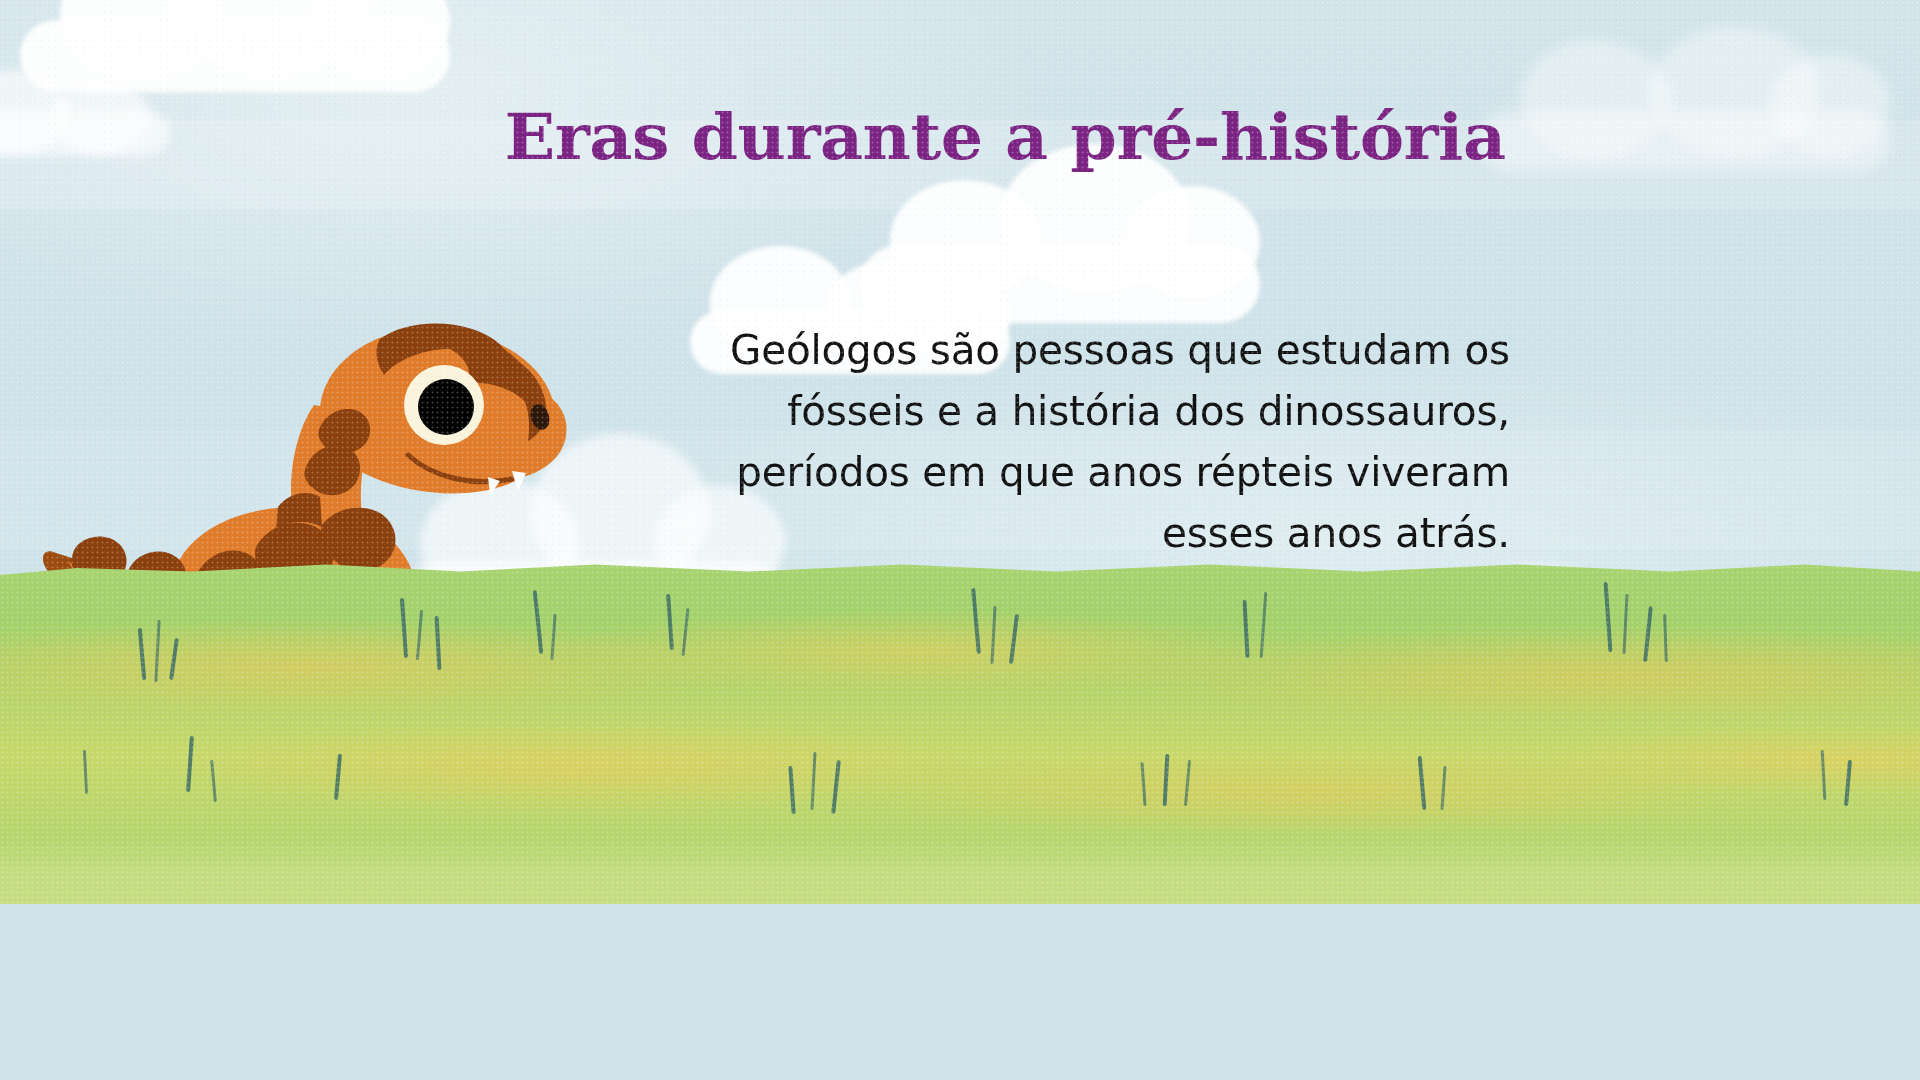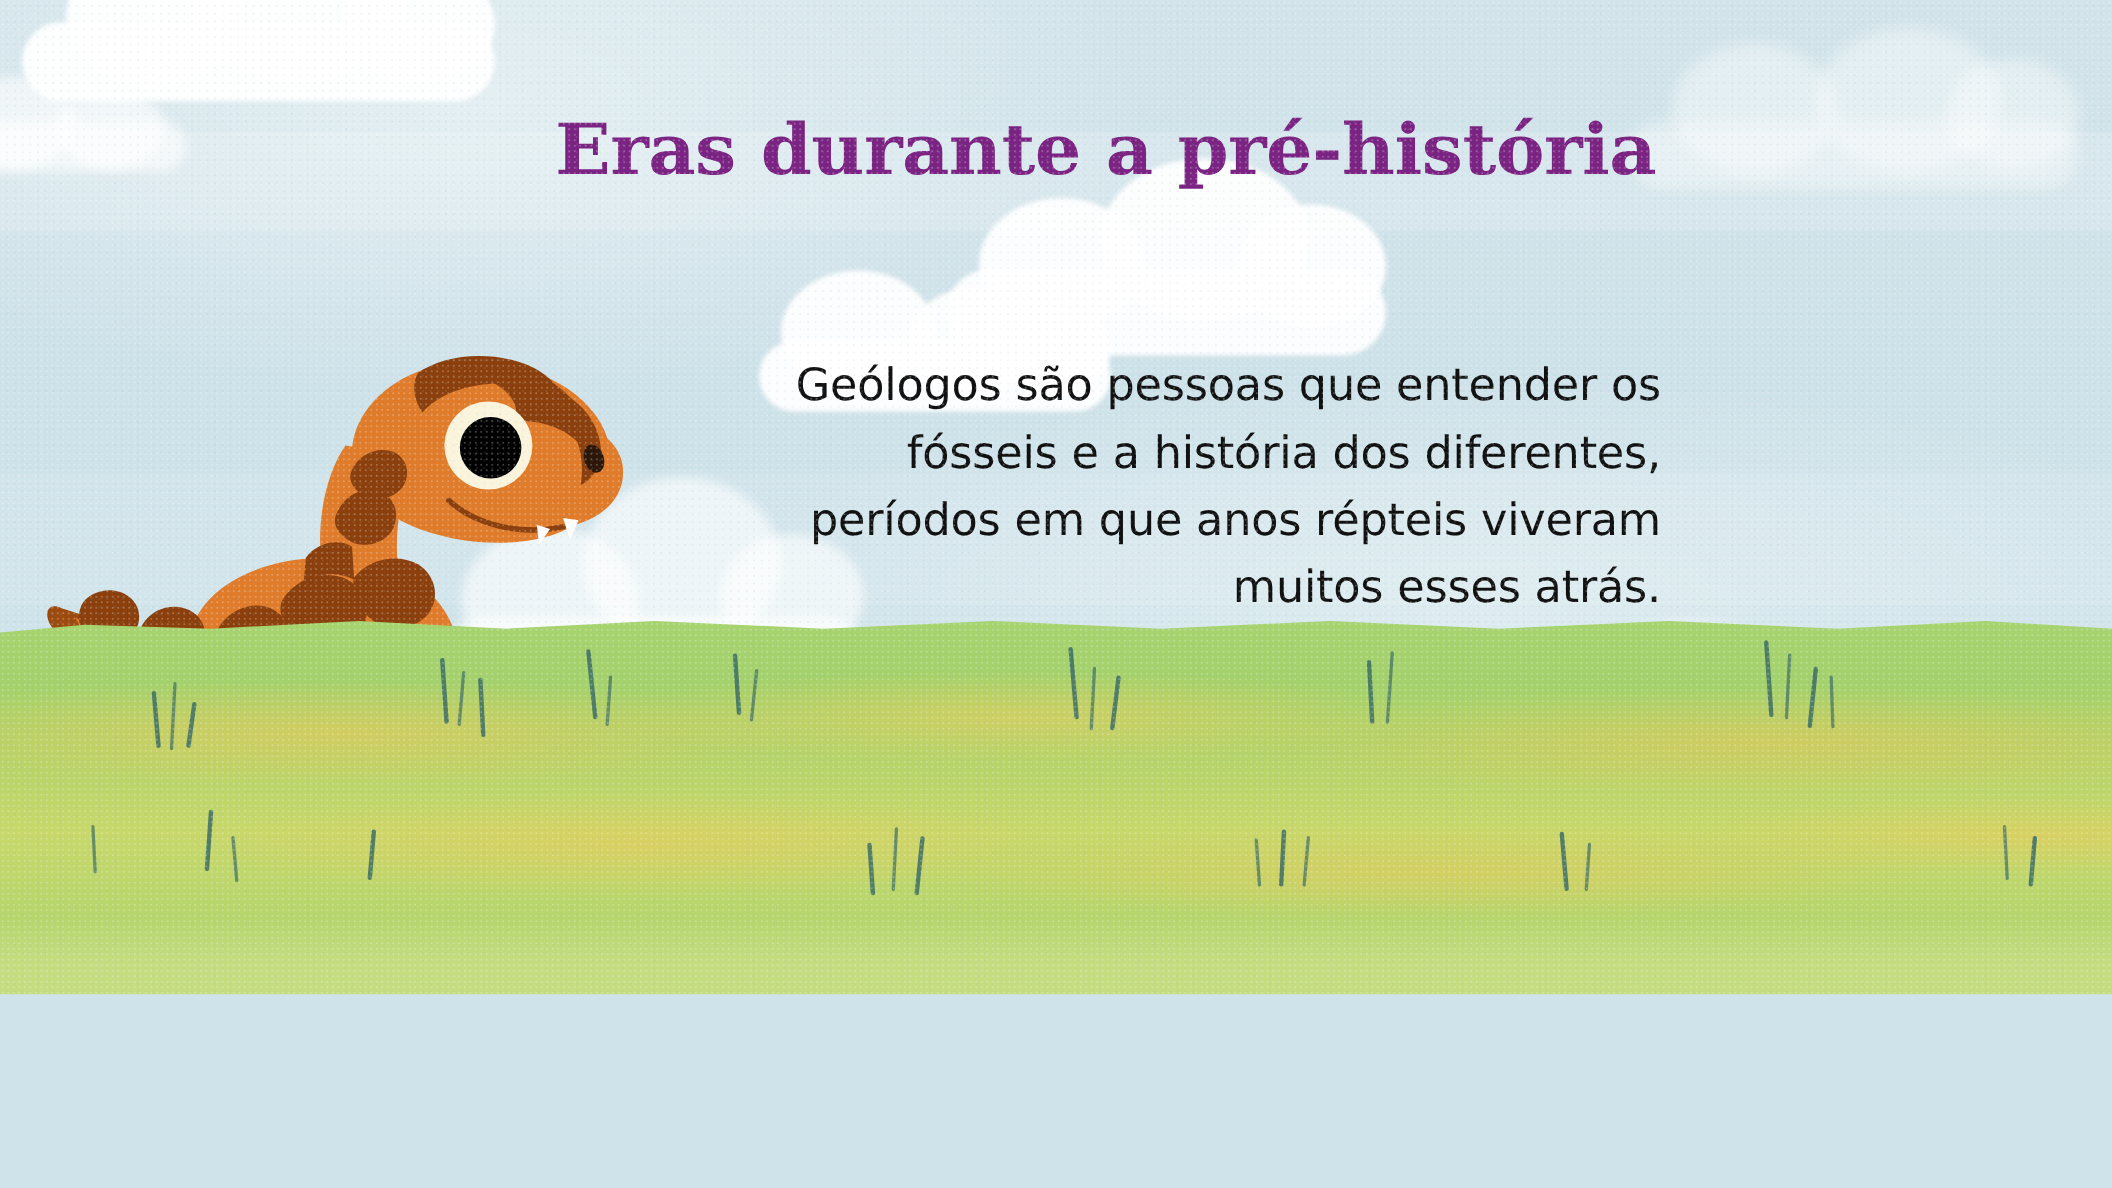--- a/index.html
+++ b/index.html
@@ -339,21 +339,21 @@
     <div class="blade" style="left:1420px;top:202px;height:54px;transform:rotate(-5deg);"></div>
     <div class="blade thin" style="left:1442px;top:212px;height:44px;transform:rotate(4deg);"></div>
 
     <div class="blade thin" style="left:1822px;top:196px;height:50px;transform:rotate(-3deg);"></div>
     <div class="blade" style="left:1846px;top:206px;height:46px;transform:rotate(5deg);"></div>
   </div>
 
   <h1 class="title">Eras durante a pré-história</h1>
 
   <div class="body-copy">
-    <div>Geólogos são pessoas que entender os</div>
-    <div>fósseis e a história dos diferentes,</div>
+    <div>Geólogos são pessoas que estudam os</div>
+    <div>fósseis e a história dos dinossauros,</div>
     <div>períodos em que anos répteis viveram</div>
-    <div>muitos esses atrás.</div>
+    <div>esses anos atrás.</div>
   </div>
 
   <div class="paper-grain"></div>
 
 </div>
 
 </body></html>

